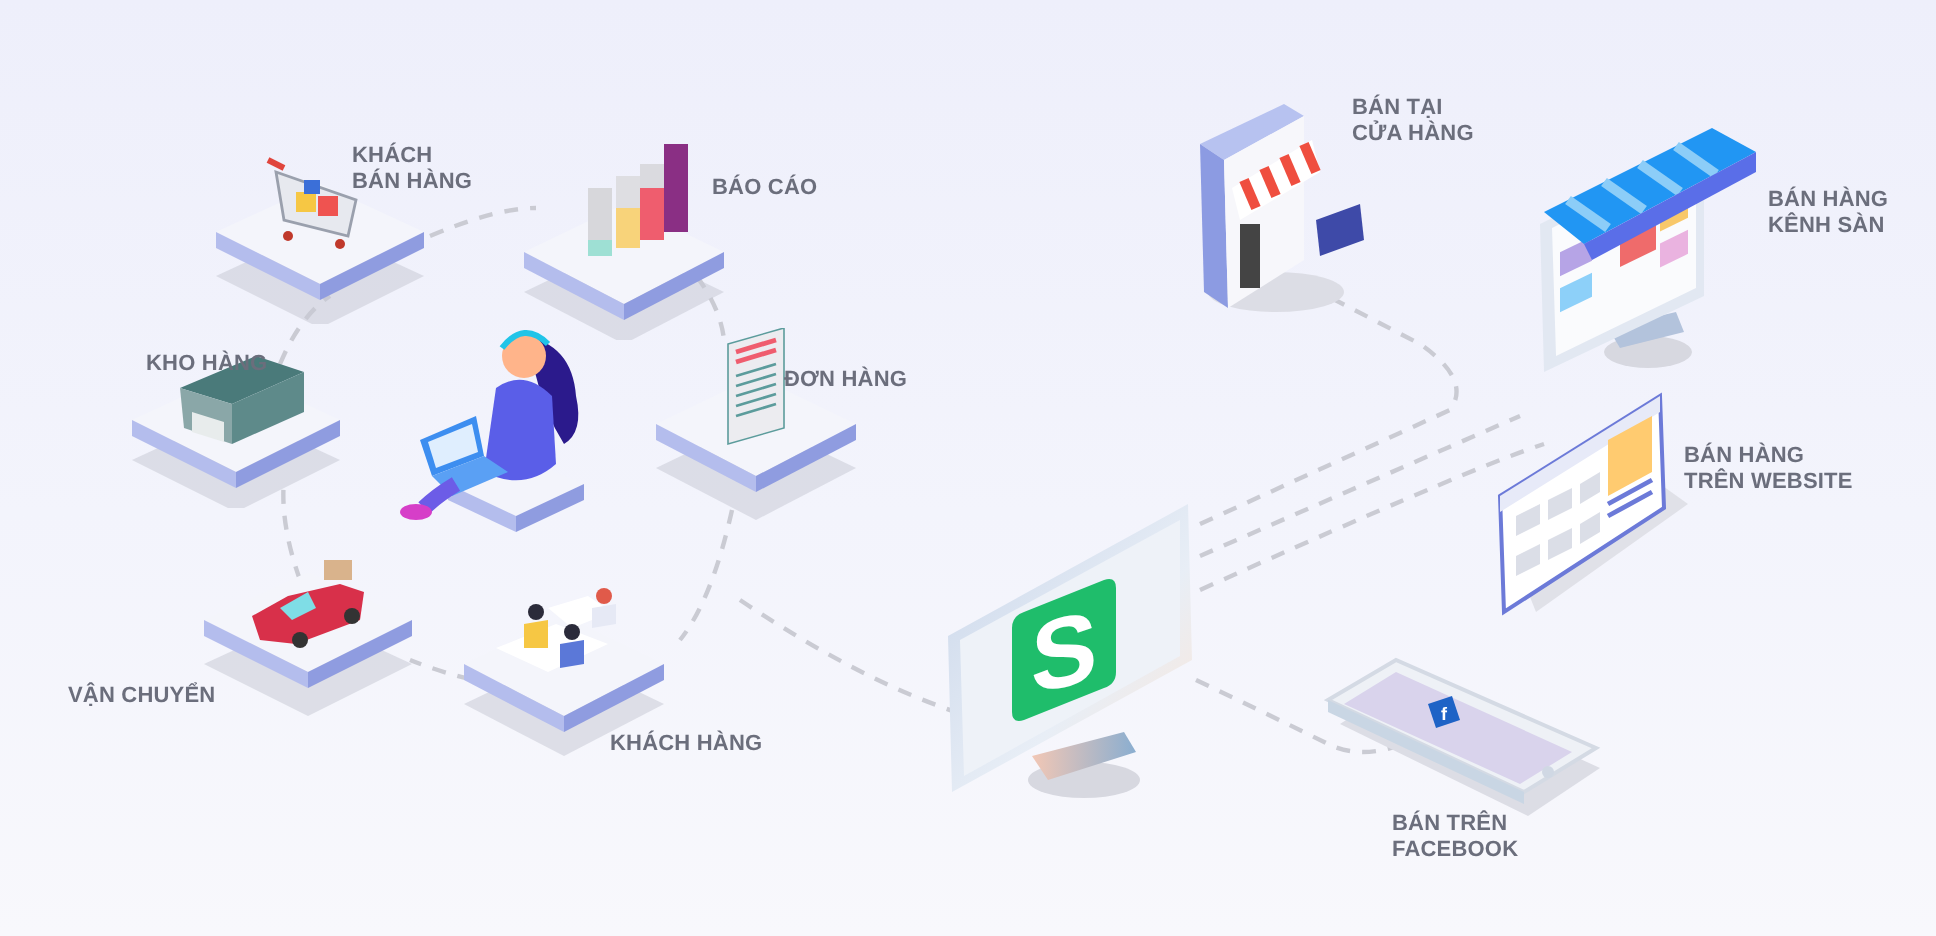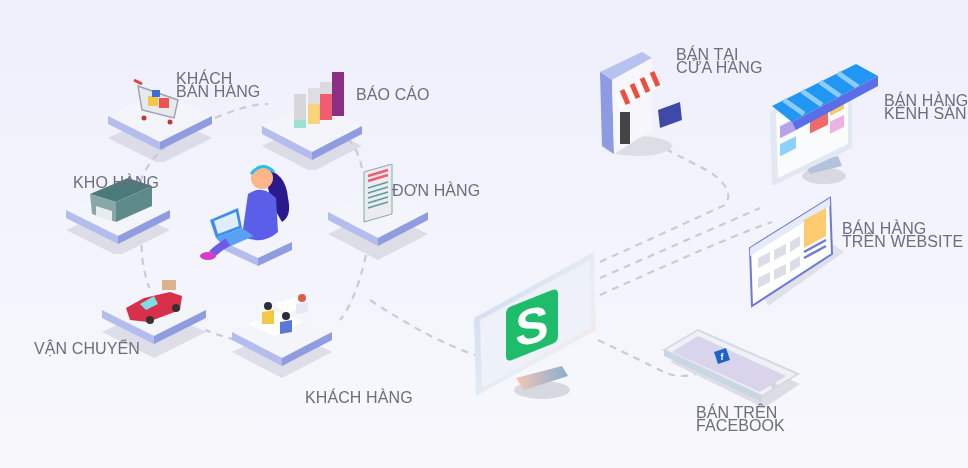--- a/index.html
+++ b/index.html
@@ -4,21 +4,21 @@
 <style>
   html, body { margin: 0; padding: 0; }
   body {
     width: 968px; height: 468px; overflow: hidden; position: relative;
     background: linear-gradient(180deg, #eeeffb 0%, #f3f4fc 55%, #f8f8fc 100%);
     font-family: "Liberation Sans", sans-serif;
   }
   .stage { position: absolute; inset: 0; }
   .links { position: absolute; left: 0; top: 0; }
   .label {
-    position: absolute; font-weight: normal; font-size: 16px; line-height: 13px;
+    position: absolute; font-weight: bold; font-size: 11px; line-height: 13px;
     color: #6b6e7c; letter-spacing: 0.1px; white-space: nowrap;
   }
   .label span { display: block; }
   .node { position: absolute; }
   svg { display: block; }
 </style>
 </head>
 <body>
 
 <div class="stage">
@@ -156,21 +156,21 @@
       <path d="M20 32 L50 20 L76 30 L46 44 Z" fill="#ffffff"></path>
       <path d="M46 12 L66 6 L78 14 L58 22 Z" fill="#ffffff"></path>
       <circle cx="40" cy="14" r="4" fill="#2b2b3a"></circle>
         <path d="M34 20 L46 18 L46 32 L34 32 Z" fill="#f6c744"></path>
       <circle cx="58" cy="24" r="4" fill="#2b2b3a"></circle>
         <path d="M52 30 L64 28 L64 40 L52 42 Z" fill="#5b78d8"></path>
       <circle cx="74" cy="6" r="4" fill="#e05a4a"></circle>
         <path d="M68 12 L80 10 L80 20 L68 22 Z" fill="#e6e9f5"></path>
     </svg>
   </div>
-  <div class="label" style="left:305px;top:366px;margin-top:25px;">
+  <div class="label" style="left:305px;top:366px;">
     <span>KHÁCH HÀNG</span>
   </div>
 
   <div class="node" style="left:472px;top:250px;">
     <svg width="130" height="160" viewBox="0 0 130 160">
       <defs>
         <linearGradient id="frame" x1="0" y1="0" x2="1" y2="1">
           <stop offset="0" stop-color="#c9d6ea"></stop>
             <stop offset="0.6" stop-color="#e8eef6"></stop>
             <stop offset="1" stop-color="#fde6d6"></stop>

